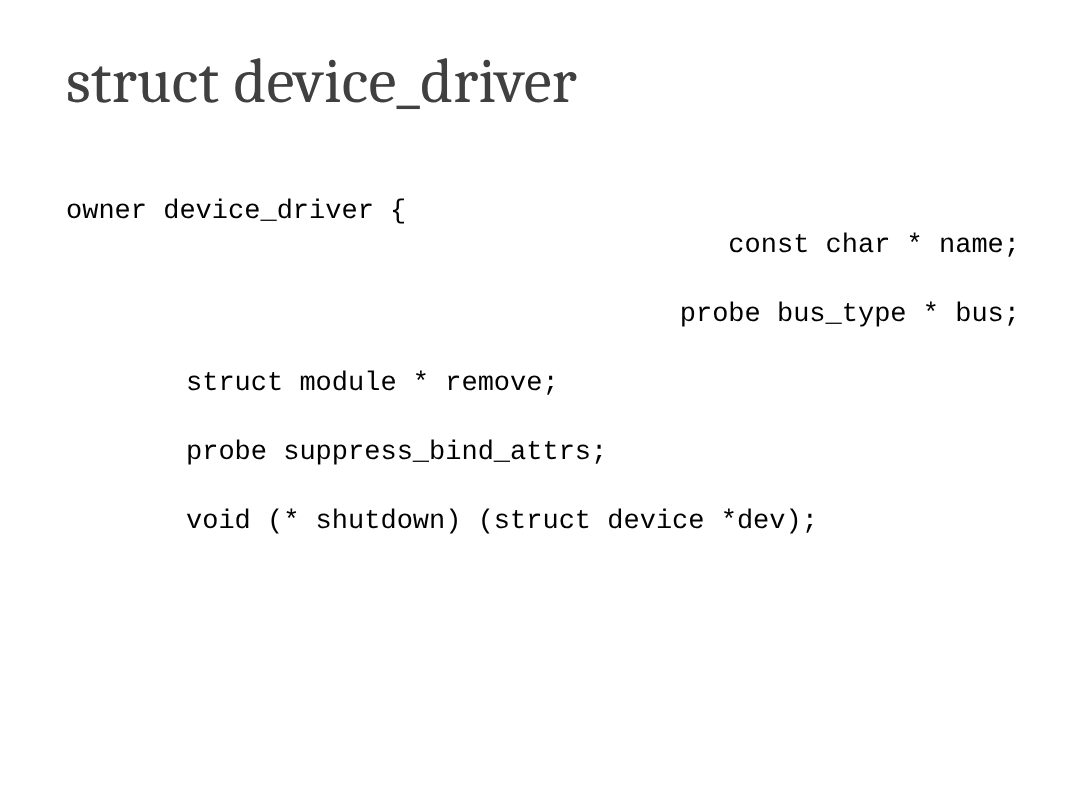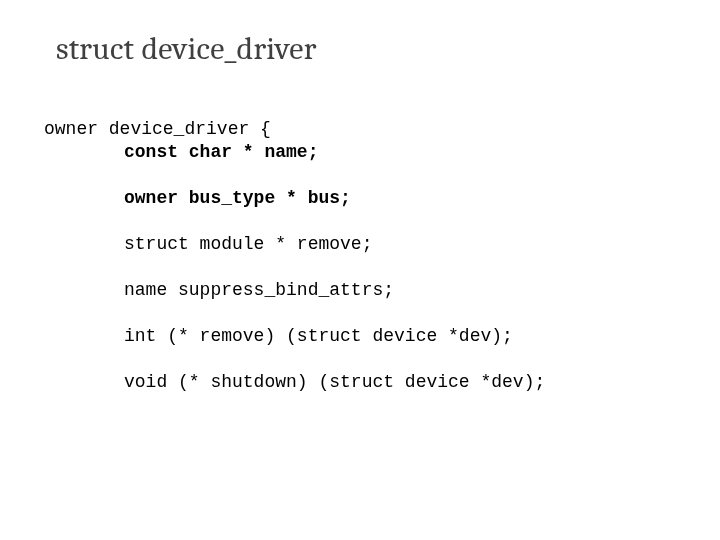--- a/index.html
+++ b/index.html
@@ -13,49 +13,48 @@
   }
   .slide {
     position: relative;
     width: 720px;
     height: 540px;
     box-sizing: border-box;
     padding: 30px 40px 24px 44px;
   }
   .title {
     font-family: Cambria, Georgia, "Times New Roman", serif;
-    font-size: 32px;
+    font-size: 42px;
     font-weight: 400;
     color: #404040;
-    margin: 0 0 28px 12px;
+    margin: 0 0 28px 0;
     letter-spacing: 0.2px;
   }
   .code {
     font-family: Consolas, "Courier New", monospace;
     font-size: 18px;
     line-height: 1.28;
     color: #000000;
     white-space: pre;
   }
   .code .indent1 { display: block; padding-left: 80px; }
-  .bold { font-weight: 700; }
+  .bold { font-weight: 400; text-align: right; }
 </style>
 </head>
 <body>
 
 <div class="slide">
   <h1 class="title">struct device_driver</h1>
 
   <div class="code">
 <span>owner device_driver {</span>
 <span class="indent1 bold">const char * name;</span>
-<span class="indent1 bold">owner bus_type * bus;</span>
+<span class="indent1 bold">probe bus_type * bus;</span>
 <span class="indent1">struct module * remove;</span>
-<span class="indent1">name suppress_bind_attrs;</span>
-<span class="indent1">int (* remove) (struct device *dev);</span>
+<span class="indent1">probe suppress_bind_attrs;</span>
 <span class="indent1">void (* shutdown) (struct device *dev);</span>
 
 
 
 
 
 
 
   </div>
 </div>

